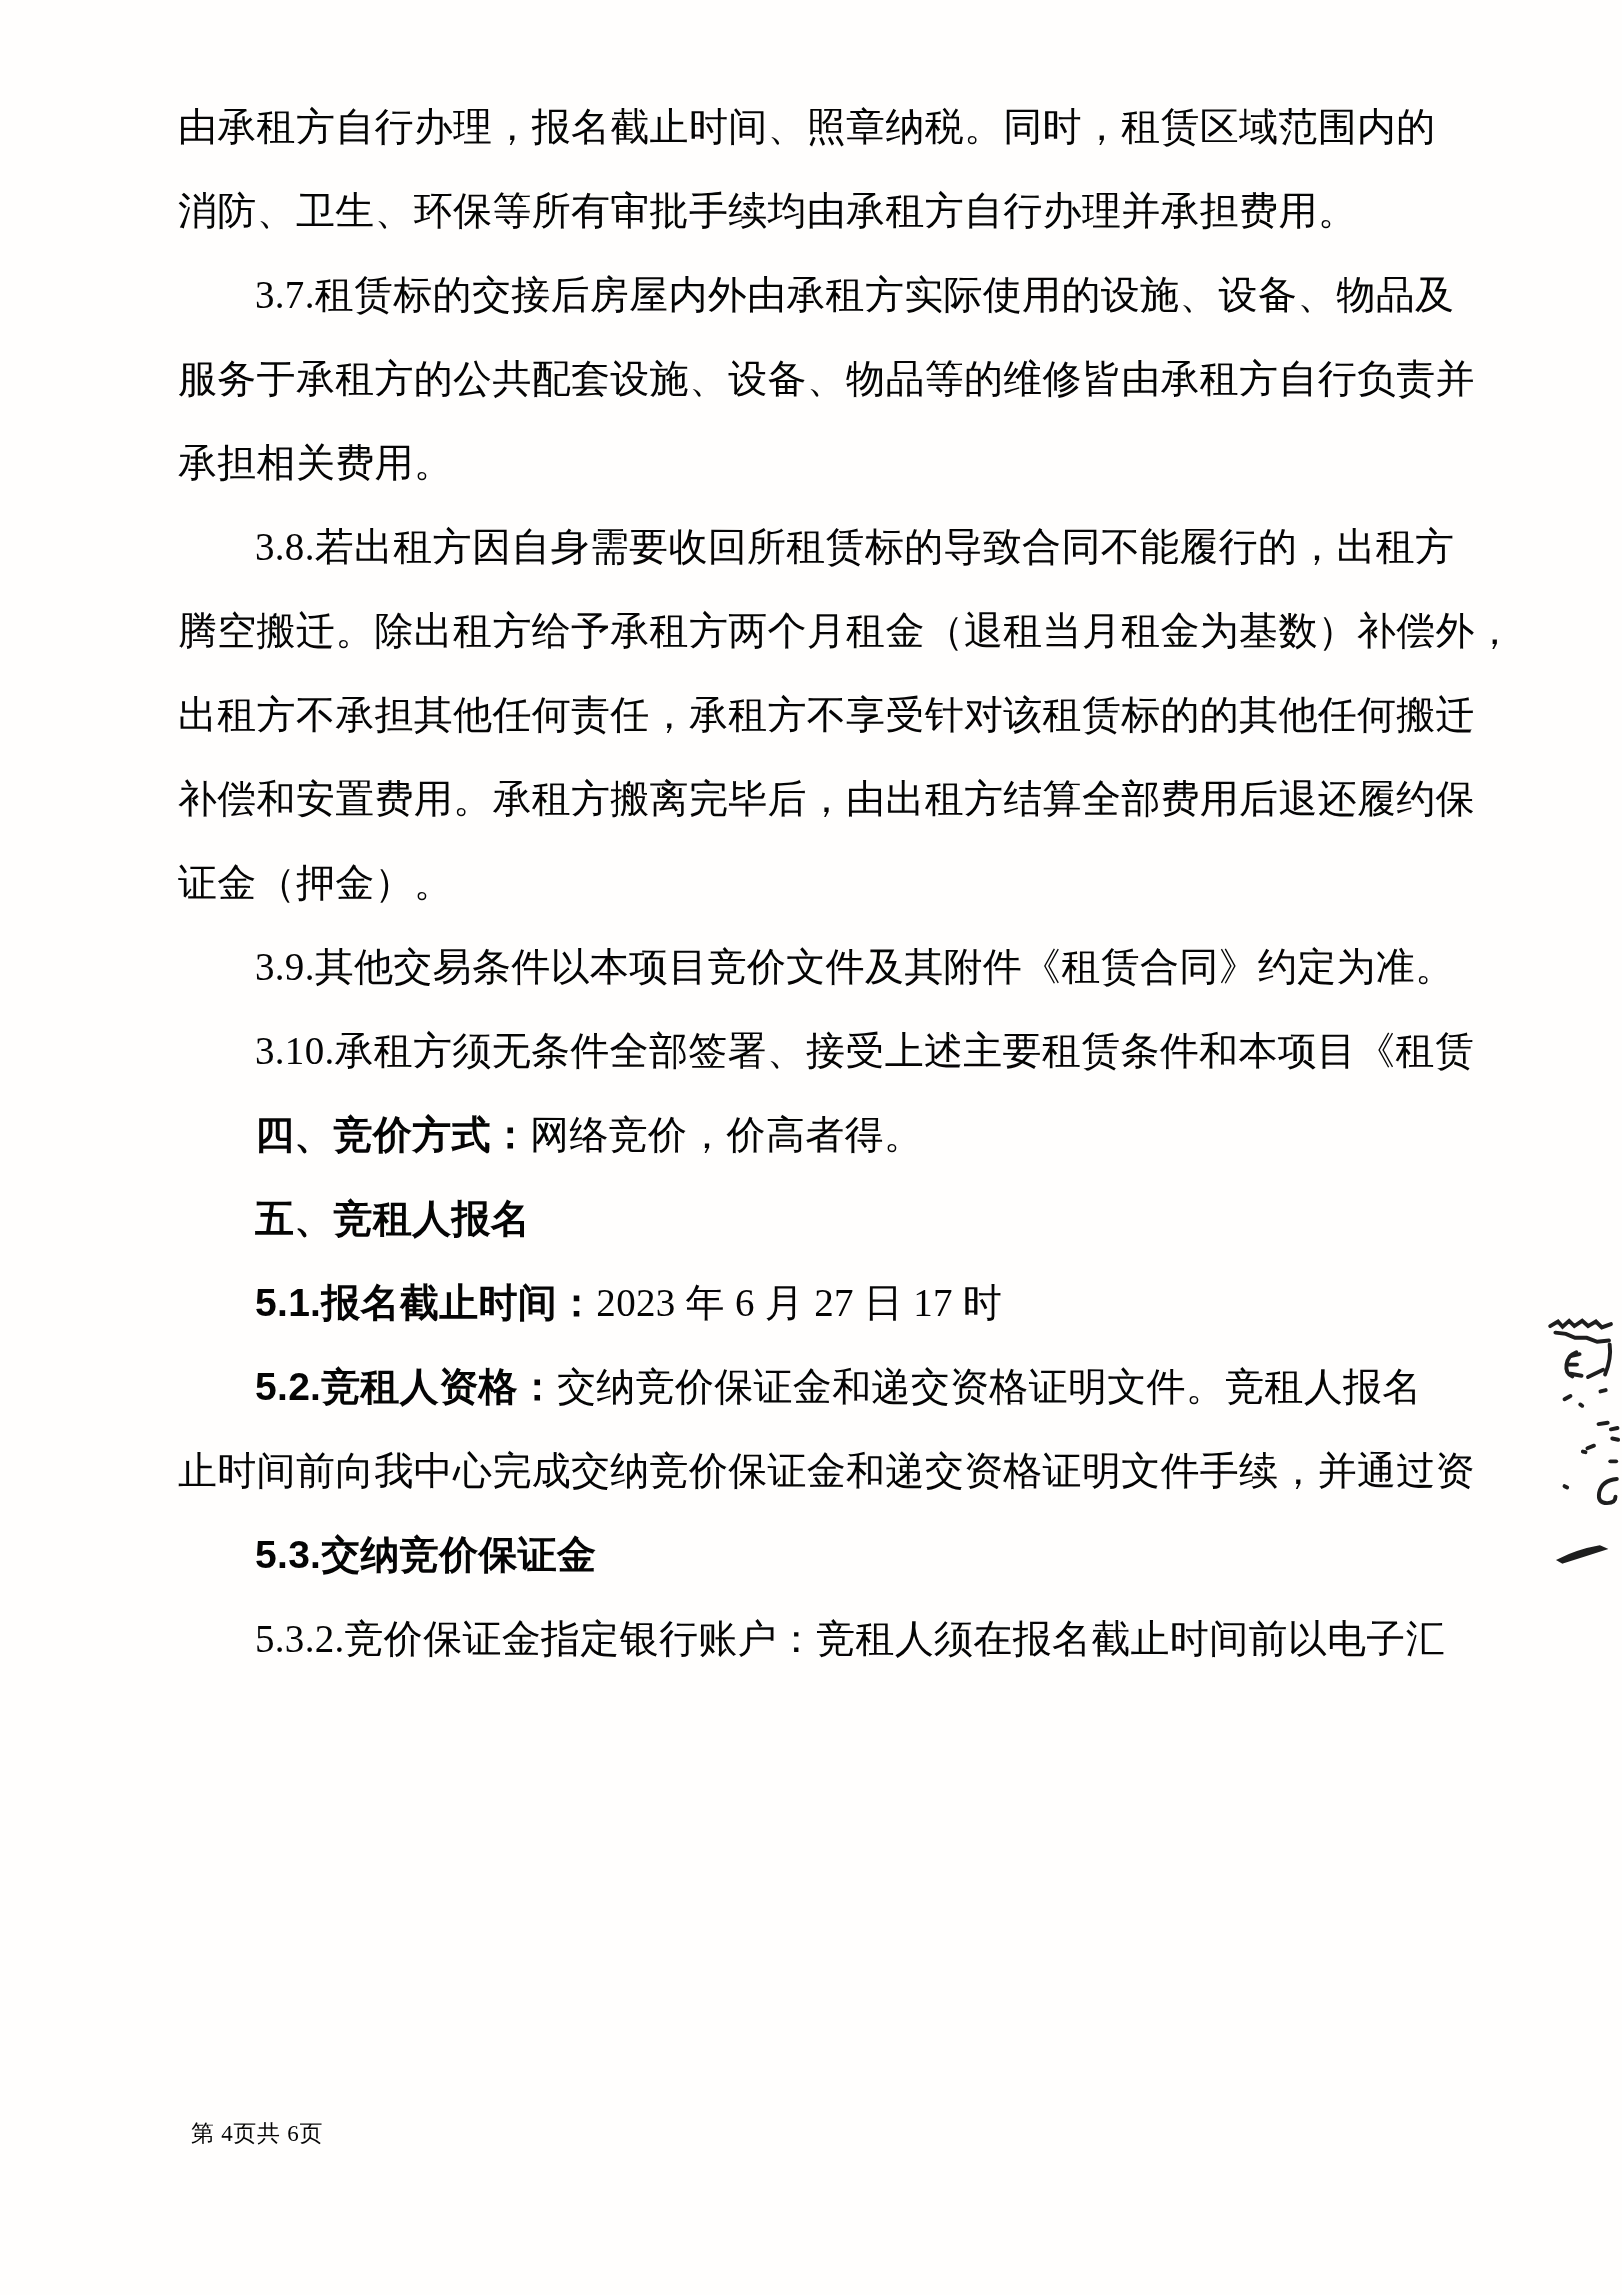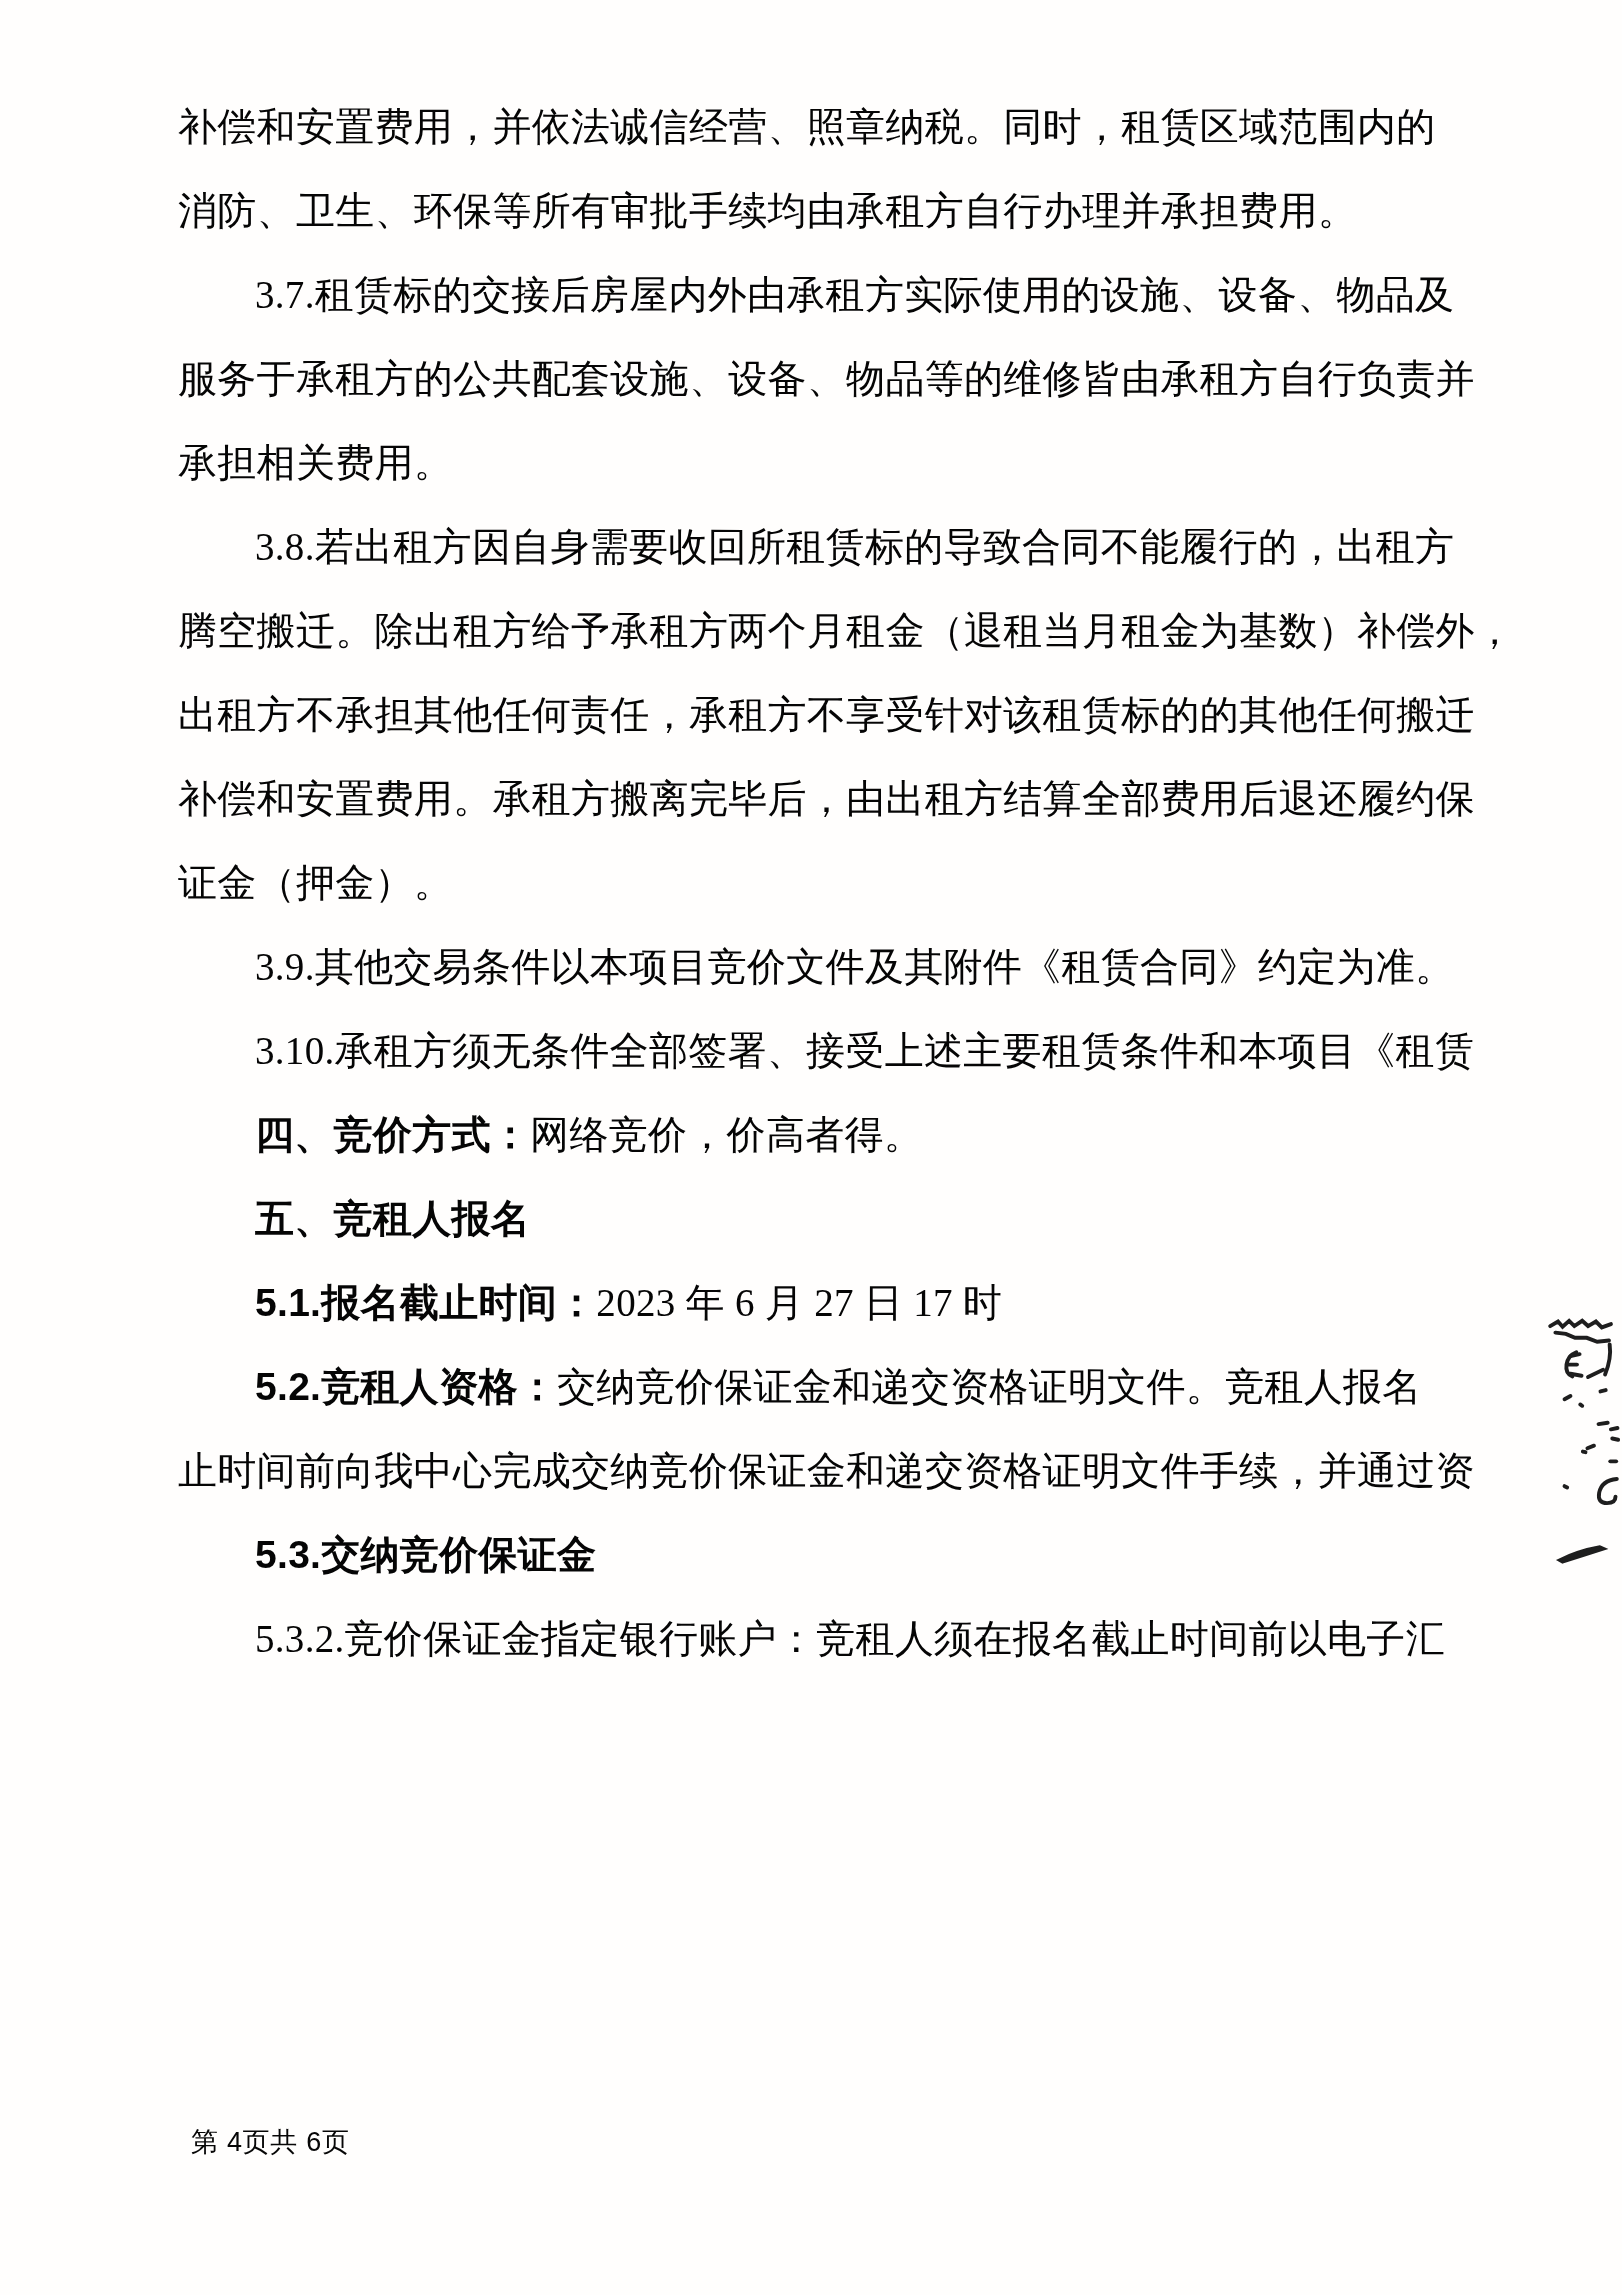--- a/index.html
+++ b/index.html
@@ -30,43 +30,42 @@
   .line.indent{ padding-left:77px; }
   .seg{ font-family:"Liberation Serif","DejaVu Serif",serif; }
   .seg.bold{
     font-weight:700;
     font-family:"Liberation Sans","DejaVu Sans",sans-serif;
   }
   .footer{
     position:absolute;
     left:191px;
     top:2119px;
-    font-size:27px;
+    font-size:23px;
     line-height:30px;
     letter-spacing:0.7px;
     white-space:pre;
     color:#060606;
-    font-family:Liberation Sans, sans-serif;
-    margin-top:8px;
+    font-family:Liberation Serif, serif;
   }
   .marks{
     position:absolute;
     left:1546px;
     top:1313px;
     width:75px;
     height:264px;
   }
 </style>
 </head>
 <body>
 
 <div class="page">
 
   <div class="text-block">
-      <div class="line"><span class="seg">补偿和安置费用，并依法诚信经营、照章纳税。同时，租赁区域范围内的</span></div>
+      <div class="line"><span class="seg">由承租方自行办理，报名截止时间、照章纳税。同时，租赁区域范围内的</span></div>
       <div class="line"><span class="seg">消防、卫生、环保等所有审批手续均由承租方自行办理并承担费用。</span></div>
       <div class="line indent"><span class="seg">3.7.租赁标的交接后房屋内外由承租方实际使用的设施、设备、物品及</span></div>
       <div class="line"><span class="seg">服务于承租方的公共配套设施、设备、物品等的维修皆由承租方自行负责并</span></div>
       <div class="line"><span class="seg">承担相关费用。</span></div>
       <div class="line indent"><span class="seg">3.8.若出租方因自身需要收回所租赁标的导致合同不能履行的，出租方</span></div>
       <div class="line"><span class="seg">腾空搬迁。除出租方给予承租方两个月租金（退租当月租金为基数）补偿外，</span></div>
       <div class="line"><span class="seg">出租方不承担其他任何责任，承租方不享受针对该租赁标的的其他任何搬迁</span></div>
       <div class="line"><span class="seg">补偿和安置费用。承租方搬离完毕后，由出租方结算全部费用后退还履约保</span></div>
       <div class="line"><span class="seg">证金（押金）。</span></div>
       <div class="line indent"><span class="seg">3.9.其他交易条件以本项目竞价文件及其附件《租赁合同》约定为准。</span></div>

